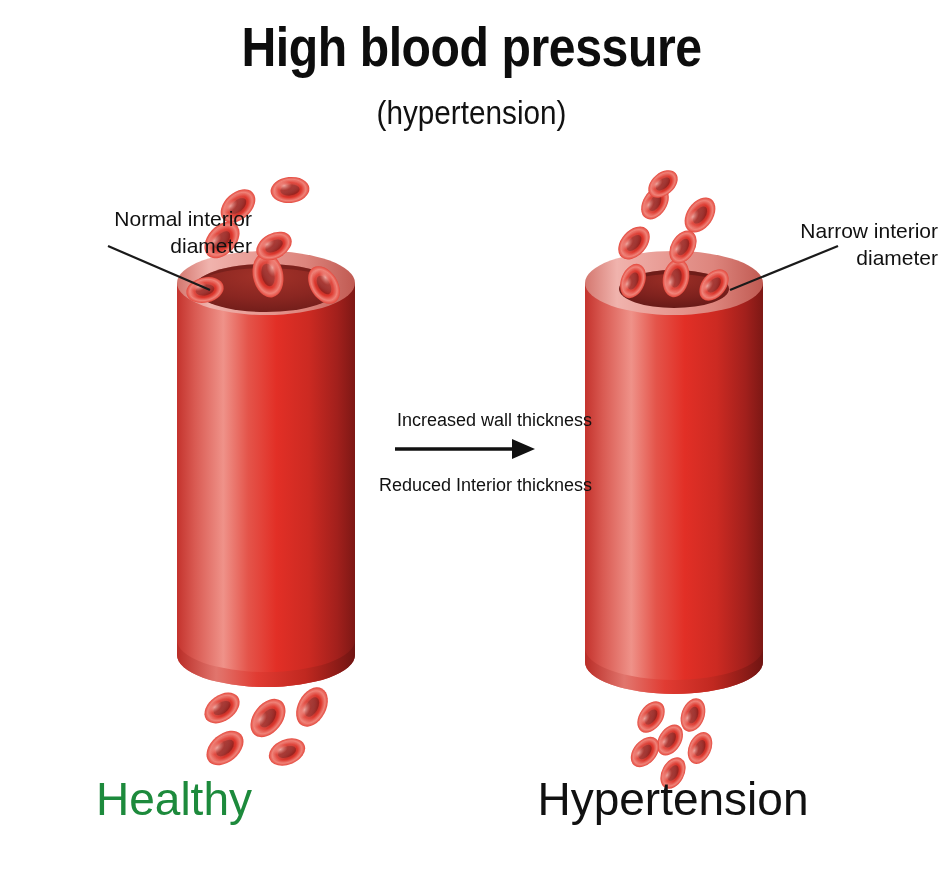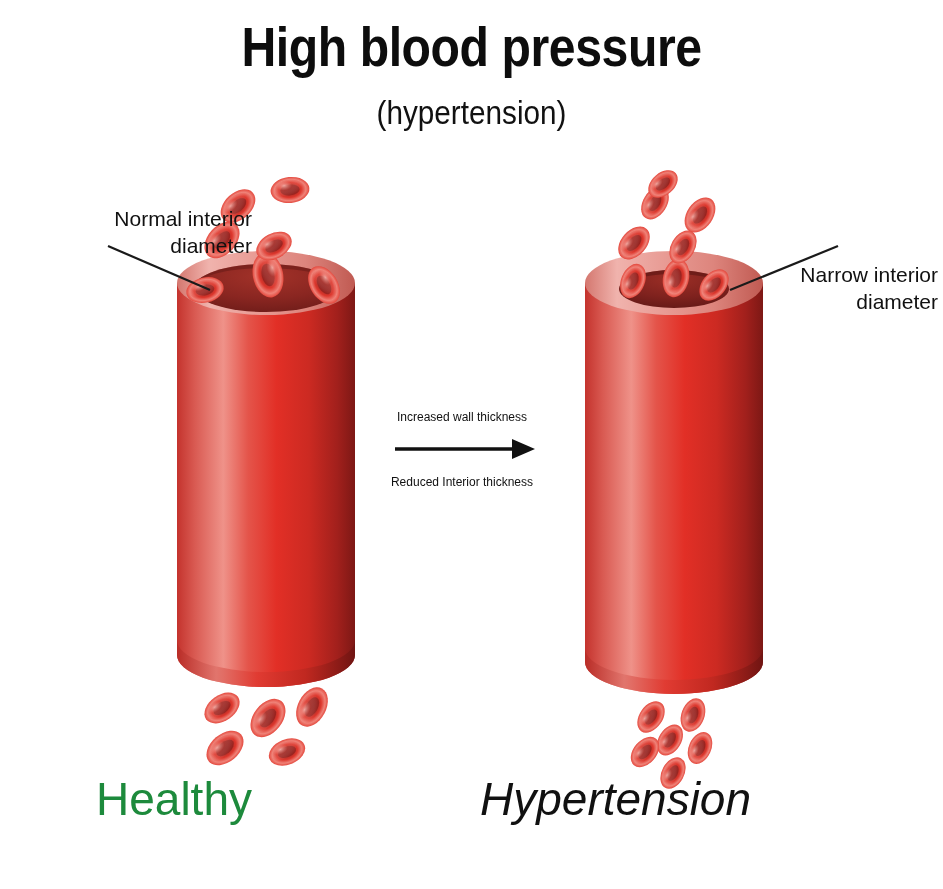--- a/index.html
+++ b/index.html
@@ -59,52 +59,51 @@
     left: 22px;
     top: 206px;
     text-align: right;
     width: 230px;
   }
   .callout-right {
     left: 700px;
     top: 218px;
     text-align: right;
     width: 238px;
-    margin-top: 44px;
   }
   .mid-note {
     position: absolute;
     width: 260px;
     left: 332px;
-    text-align: center;
-    font-size: 12px;
+    text-align: right;
+    font-size: 18px;
     color: #111111;
     white-space: nowrap;
   }
   .mid-note.top { top: 410px; }
   .mid-note.bottom { top: 475px; }
   .vessel-label {
     position: absolute;
     font-size: 46px;
     font-weight: 400;
     white-space: nowrap;
   }
   .label-healthy {
     left: 96px;
     top: 772px;
     width: 340px;
     text-align: left;
     color: #1d8a3c;
   }
   .label-hyper {
-    left: 480px;
+    left: 503px;
     top: 772px;
     width: 340px;
-    color: #111111;
-    font-style: italic;
+    text-align: center;
+    color: #111111;
   }
   svg.art {
     position: absolute;
     left: 0; top: 0;
     width: 943px;
     height: 889px;
     pointer-events: none;
   }
 </style>
 </head>

